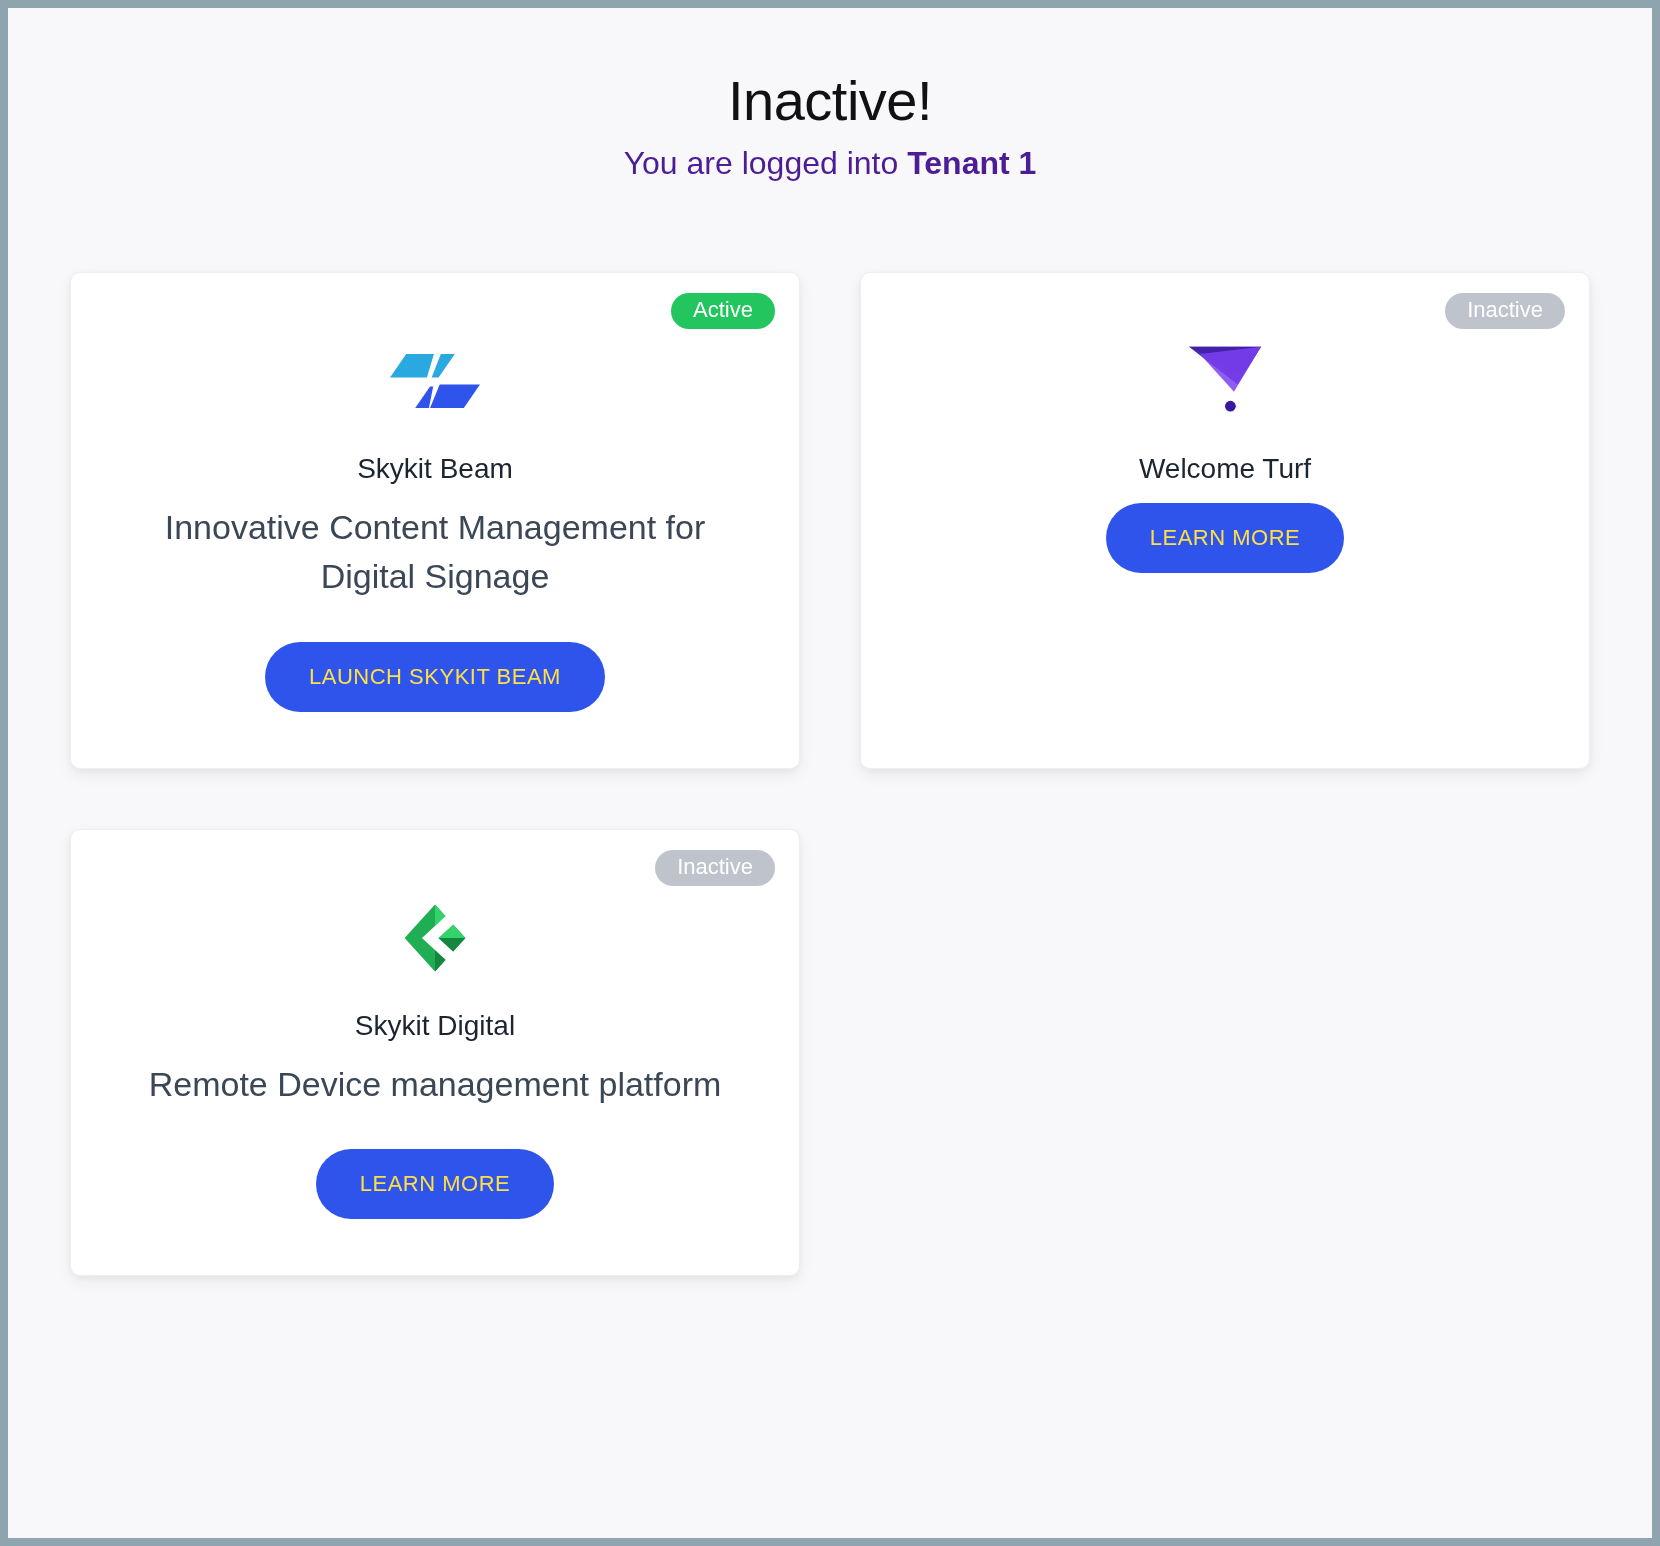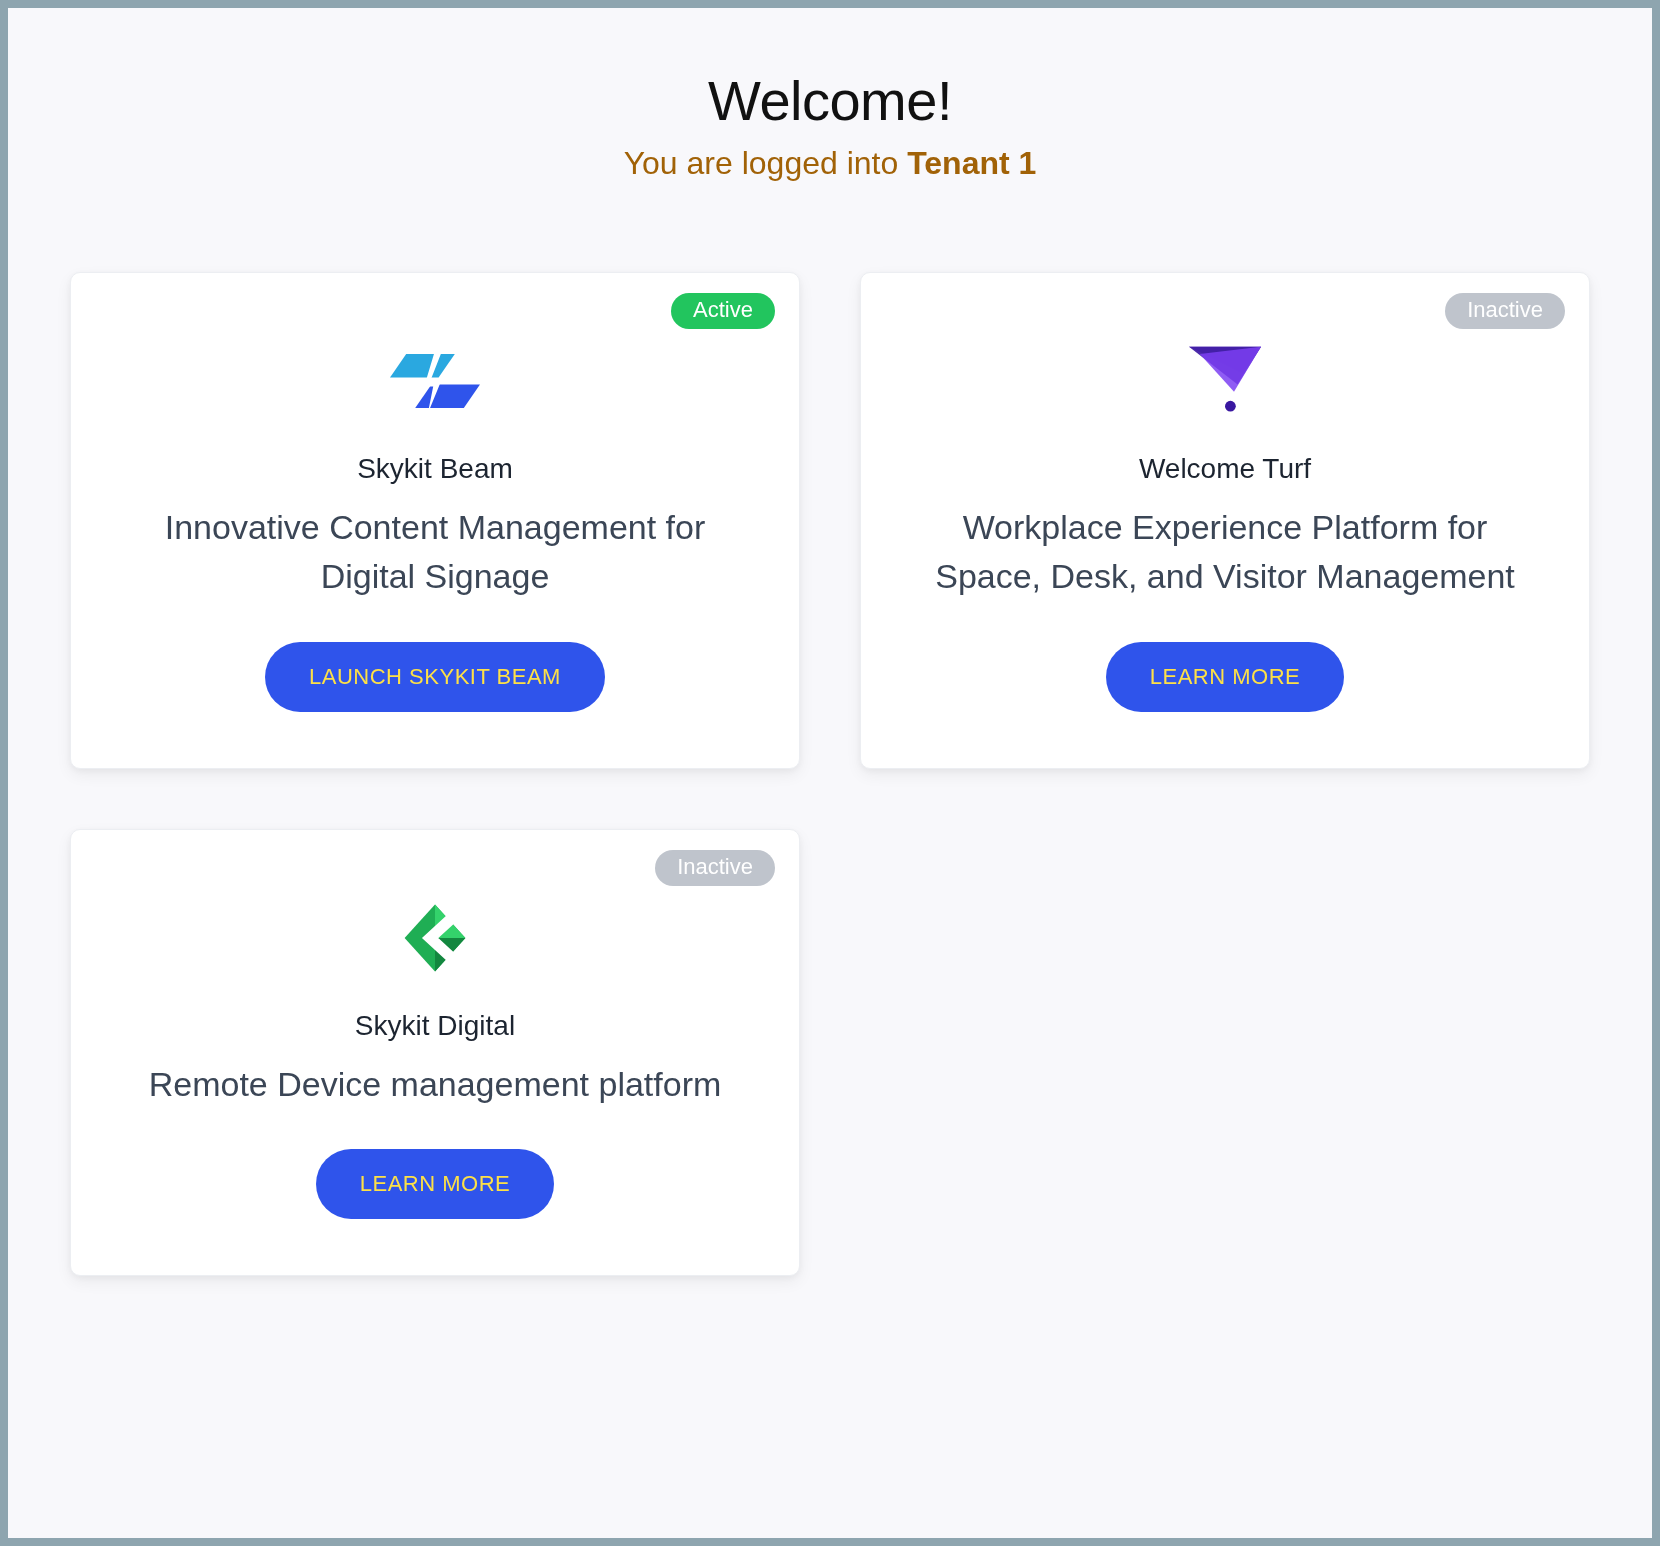--- a/index.html
+++ b/index.html
@@ -21,21 +21,21 @@
   }
   .welcome {
     font-size: 56px;
     font-weight: 500;
     color: #111;
     letter-spacing: -0.5px;
     margin-bottom: 12px;
   }
   .subhead {
     font-size: 32px;
-    color: #a16207;
+    color: #4c1d95;
     font-weight: 400;
   }
   .subhead .tenant {
     font-weight: 700;
   }
   .grid {
     display: grid;
     grid-template-columns: 1fr 1fr;
     gap: 60px;
     max-width: 1520px;
@@ -100,21 +100,21 @@
     cursor: pointer;
     text-transform: uppercase;
   }
 </style>
 </head>
 <body>
 
 <div class="frame">
 
   <div class="header">
-    <h1 class="welcome">Welcome!</h1>
+    <h1 class="welcome">Inactive!</h1>
     <p class="subhead">
       <span>You are logged into </span><span class="tenant">Tenant 1</span>
     </p>
   </div>
 
   <div class="grid">
 
     <div class="card">
       <div class="badge active">Active</div>
       <div class="icon-wrap">
@@ -134,21 +134,20 @@
       <div class="badge inactive">Inactive</div>
       <div class="icon-wrap">
         <svg viewBox="0 0 100 100" width="90" height="90">
           <polygon points="10,12 90,12 70,42" fill="#5a2ec6"></polygon>
           <polygon points="10,12 90,12 64,54" fill="#4220a5" opacity="0.95"></polygon>
           <polygon points="22,20 90,12 60,62" fill="#7b3ff2" opacity="0.85"></polygon>
           <circle cx="56" cy="78" r="6" fill="#3917a0"></circle>
         </svg>
       </div>
       <h2 class="card-title">Welcome Turf</h2>
-      <p class="card-desc">Workplace Experience Platform for Space, Desk, and Visitor Management</p>
       <button class="cta">LEARN MORE</button>
     </div>
 
     <div class="card">
       <div class="badge inactive">Inactive</div>
       <div class="icon-wrap">
         <svg viewBox="0 0 100 100" width="80" height="80">
           <polygon points="50,8 88,50 50,92 12,50" fill="#1fae54"></polygon>
           <polygon points="50,8 88,50 50,50" fill="#34d26b"></polygon>
           <polygon points="50,50 88,50 50,92" fill="#13873f"></polygon>

